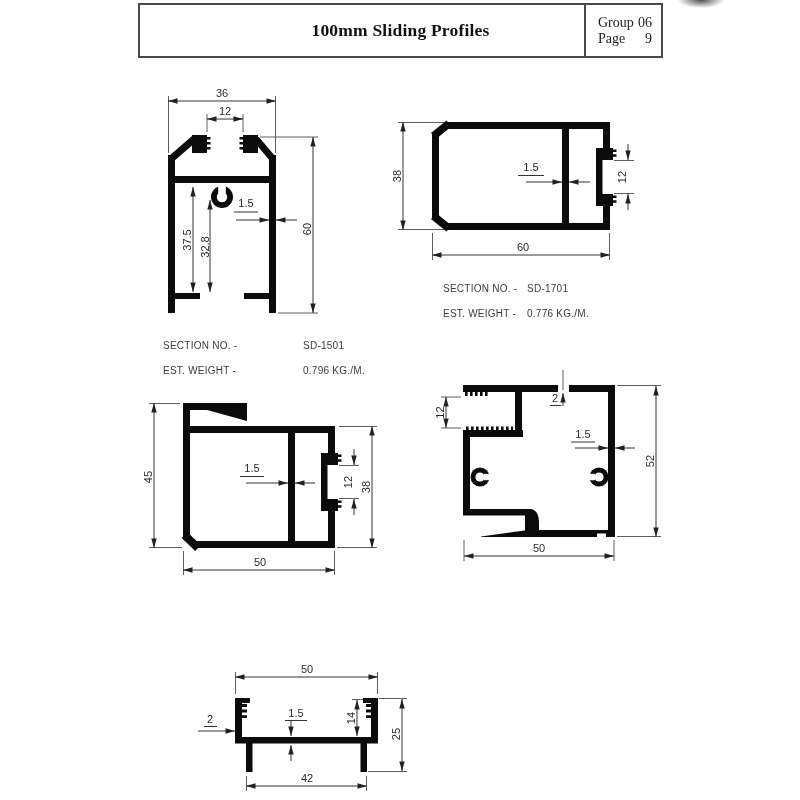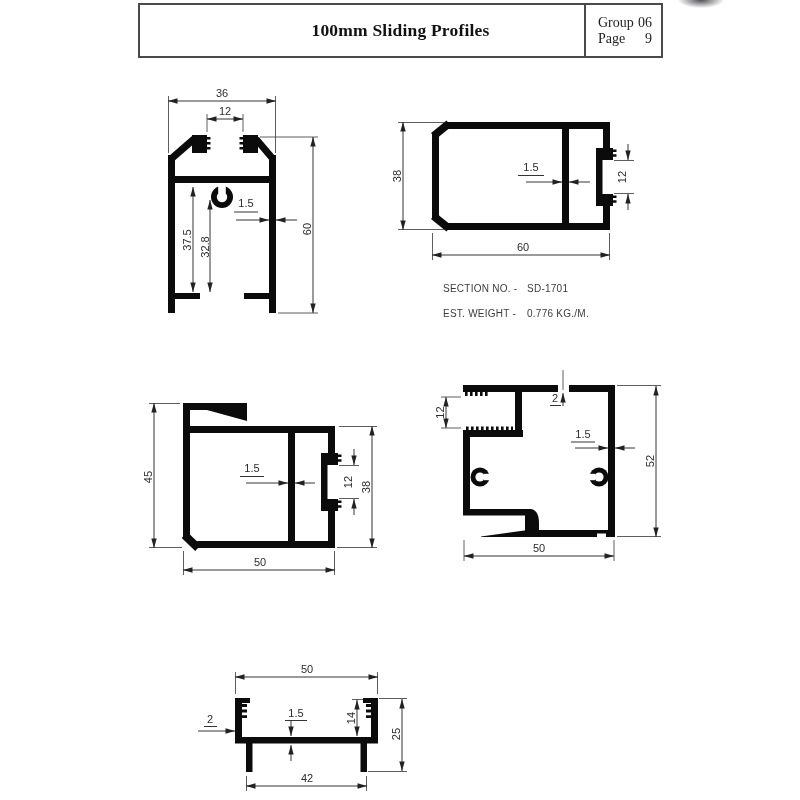--- a/index.html
+++ b/index.html
@@ -259,20 +259,24 @@
       <line class="ext" x1="368" y1="771.5" x2="407" y2="771.5"></line>
       <line class="dim" x1="402" y1="699" x2="402" y2="771" marker-start="url(#ahs)" marker-end="url(#ah)"></line>
       <text class="dtxt" x="400" y="734" text-anchor="middle" transform="rotate(-90 400 734)">25</text>
       <line class="ext" x1="246.5" y1="776" x2="246.5" y2="791"></line>
       <line class="ext" x1="366.5" y1="776" x2="366.5" y2="791"></line>
       <line class="dim" x1="246" y1="786" x2="367" y2="786" marker-start="url(#ahs)" marker-end="url(#ah)"></line>
       <text class="dtxt" x="307" y="782" text-anchor="middle">42</text>
     </g>
   </svg>
 
+  <div class="caption" style="left:163px;top:340px">
+    <div class="cap-row"><span class="cap-lbl w140">SECTION NO. -</span><span class="cap-val">SD-1501</span></div>
+    <div class="cap-row"><span class="cap-lbl w140">EST. WEIGHT -</span><span class="cap-val">0.796 KG./M.</span></div>
+  </div>
 
   <div class="caption" style="left:443px;top:283px">
     <div class="cap-row"><span class="cap-lbl w84">SECTION NO. -</span><span class="cap-val">SD-1701</span></div>
     <div class="cap-row"><span class="cap-lbl w84">EST. WEIGHT -</span><span class="cap-val">0.776 KG./M.</span></div>
   </div>
 
 
 
 
 </div>

